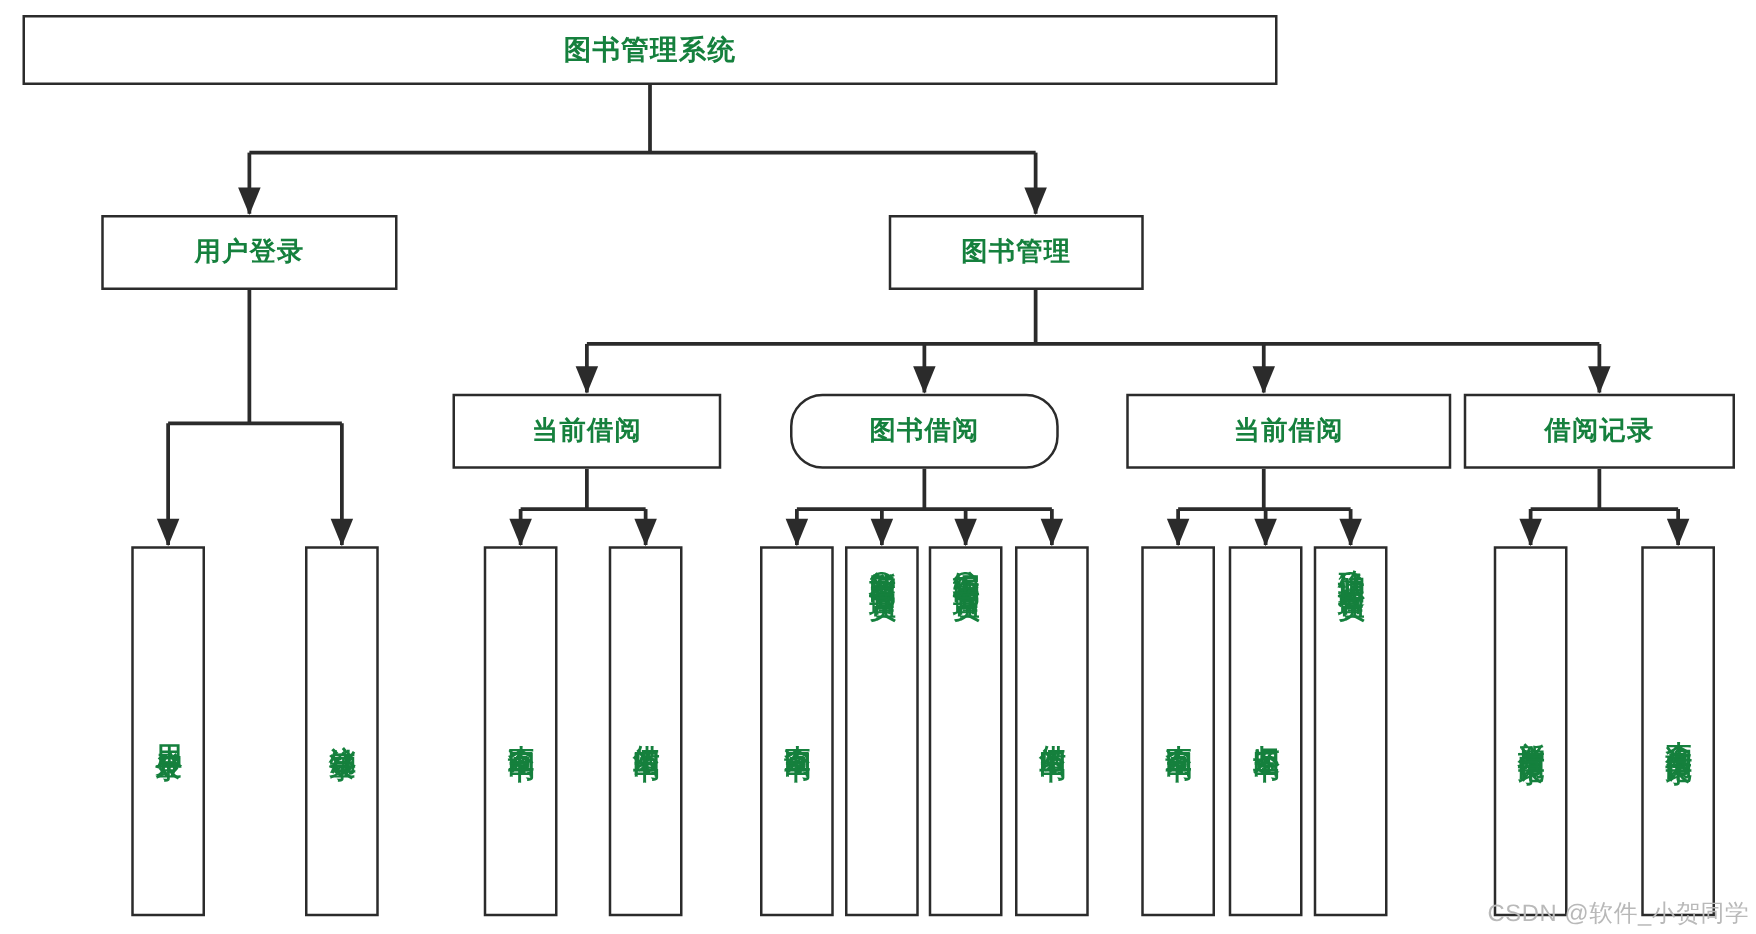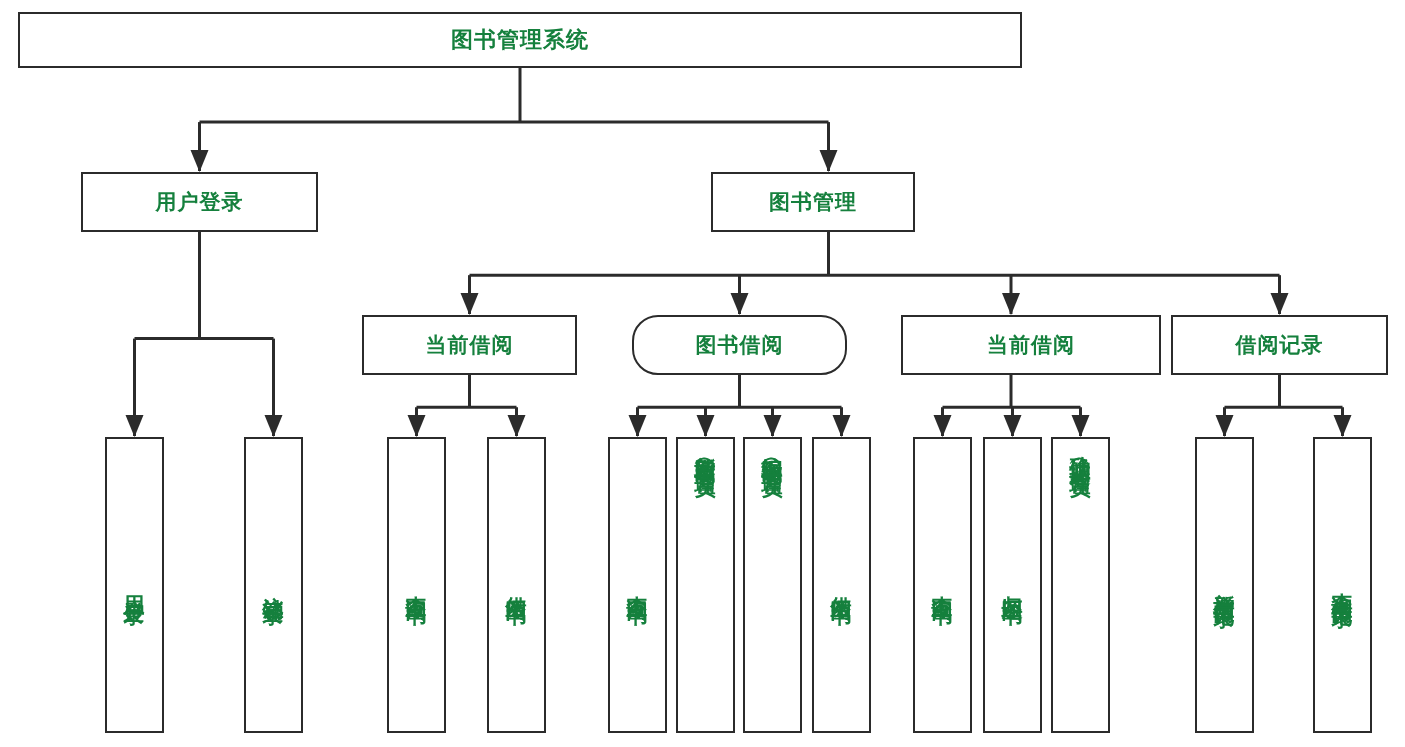--- a/index.html
+++ b/index.html
@@ -181,14 +181,15 @@
         <span class="label">确认归还（管理员）</span>
       </div>
       <div class="node vertical mid" style="left: 1195px; top: 437px; width: 59px; height: 296px;">
         <span class="label">新增借阅记录</span>
       </div>
       <div class="node vertical mid" style="left: 1313px; top: 437px; width: 59px; height: 296px;">
         <span class="label">查询借阅记录</span>
       </div>
     </div>
 
+  <div class="watermark" style="left: 1190px; top: 718px;">CSDN @软件_小贺同学</div>
 
 </div>
 
 </body></html>

